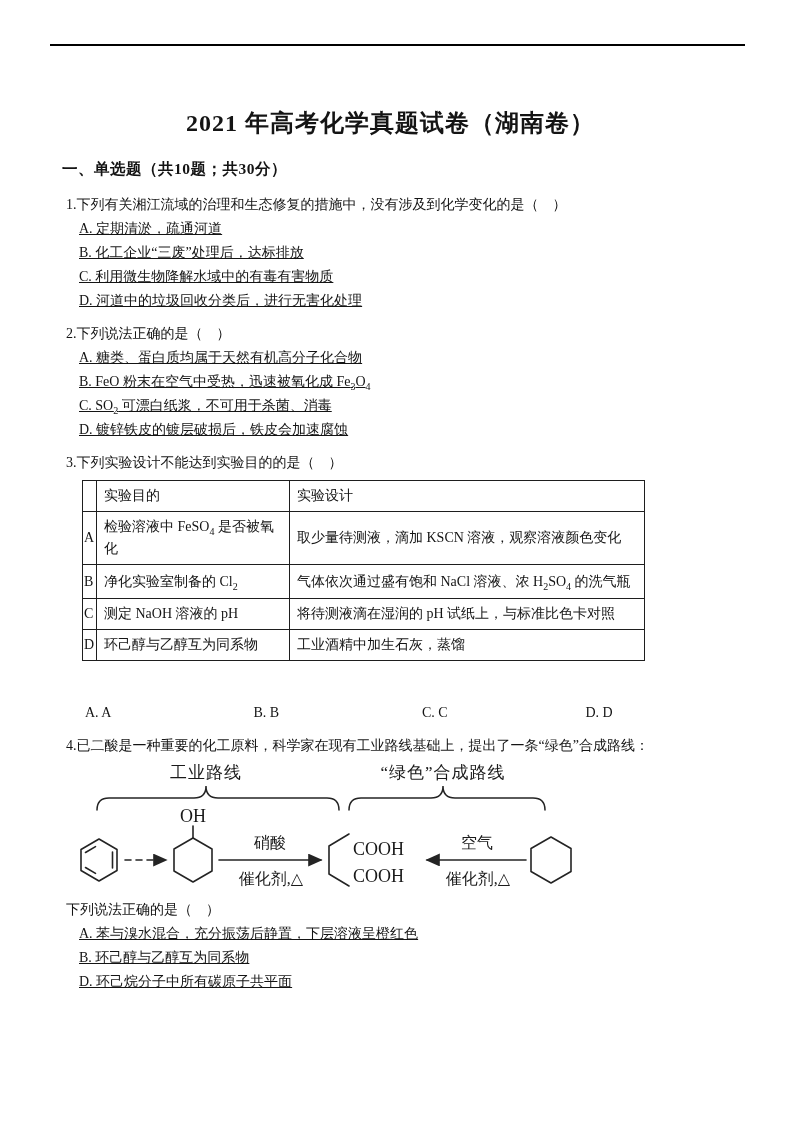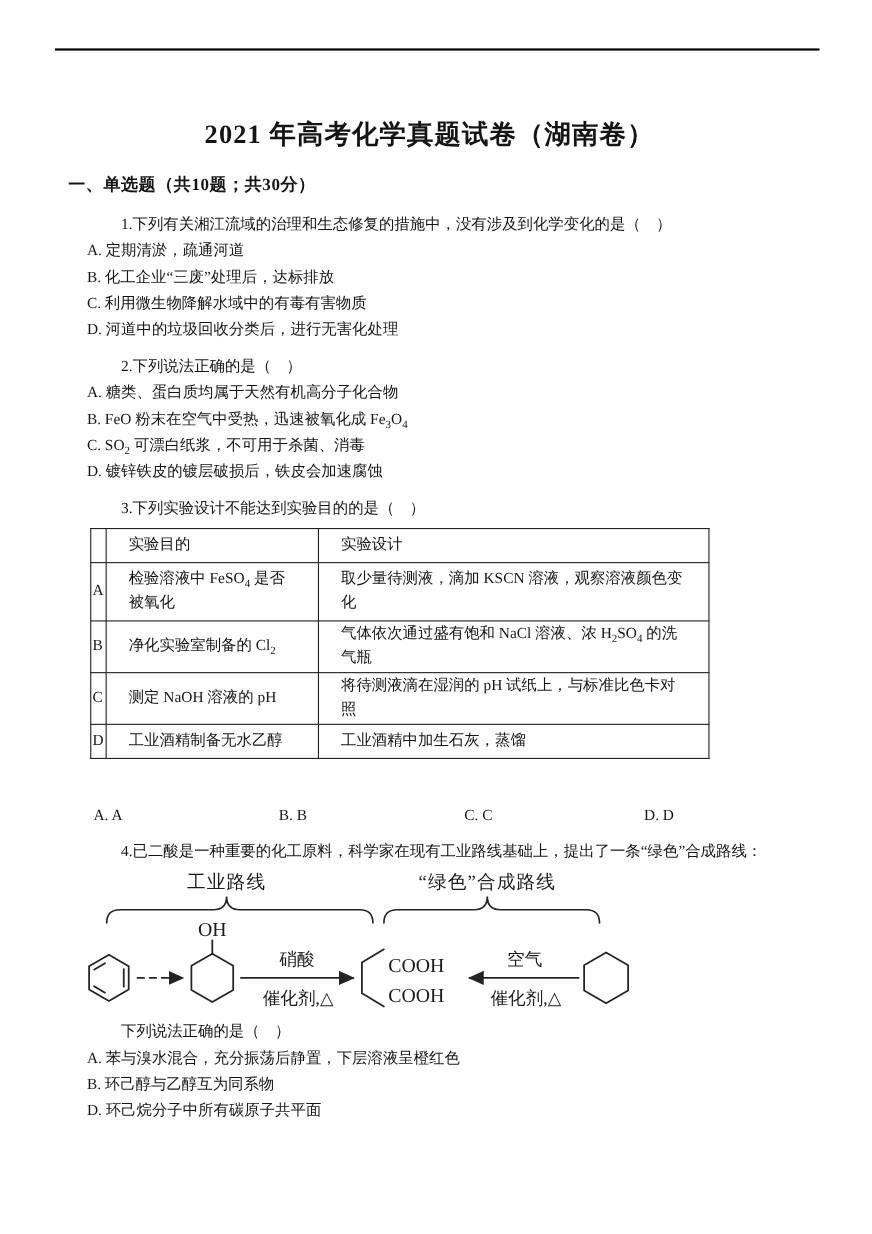--- a/index.html
+++ b/index.html
@@ -7,26 +7,26 @@
   .page{
     position:relative;width:793px;height:1122px;box-sizing:border-box;
     font-family:"Liberation Serif","DejaVu Serif",serif;color:#141414;
     background:#fff;
   }
   .rule{margin:44px 48px 0 50px;border-top:2px solid #000;height:0;}
   .title{margin:66px 12px 0 0;text-align:center;font-size:24px;font-weight:bold;letter-spacing:1px;line-height:22px;}
   .section{margin:24px 48px 0 62px;font-size:15.5px;font-weight:bold;letter-spacing:.5px;line-height:22px;}
   .question{margin:9px 40px 0 66px;font-size:14px;line-height:24px;}
   .question.first{margin-top:13px;}
-  .stem{line-height:24px;margin-left:44px;}
-  .opt{padding-left:13px;line-height:24px;}
+  .stem{line-height:24px;}
+  .opt{padding-left:13px;line-height:24px;text-decoration:underline;}
   sub,sup{font-size:10px;line-height:0;}
   
   .exam-table{border-collapse:collapse;table-layout:fixed;width:562px;margin:5px 0 0 16px;font-size:14px;}
-  .exam-table th,.exam-table td{border:1px solid #1e1e1e;padding:1px 20px;text-align:left;vertical-align:middle;font-weight:normal;line-height:22px;}
+  .exam-table th,.exam-table td{border:1px solid #1e1e1e;padding:1px 7px;text-align:left;vertical-align:middle;font-weight:normal;line-height:22px;}
   .exam-table .c-label{padding:1px 1px;}
   .exam-table tr.hdr th{height:28px;}
   .exam-table tr.rA td{height:50px;}
   .exam-table tr.rB td{height:31px;}
   .exam-table tr.rC td{height:28px;}
   .exam-table tr.rD td{height:28px;}
   .answer-row{margin-top:4px;padding-left:19px;line-height:24px;}
   .answer-row span{display:inline-block;}
   .aw1{width:165px;} .aw2{width:165px;margin-top:36px;} .aw3{width:160px;margin-top:12px;}
   
@@ -90,21 +90,21 @@
         <td>净化实验室制备的 Cl<sub>2</sub></td>
         <td>气体依次通过盛有饱和 NaCl 溶液、浓 H<sub>2</sub>SO<sub>4</sub> 的洗气瓶</td>
       </tr>
       <tr class="rC">
         <td class="c-label">C</td>
         <td>测定 NaOH 溶液的 pH</td>
         <td>将待测液滴在湿润的 pH 试纸上，与标准比色卡对照</td>
       </tr>
       <tr class="rD">
         <td class="c-label">D</td>
-        <td>工业酒精制备无水乙醇</td>
+        <td>环己醇与乙醇互为同系物</td>
         <td>工业酒精中加生石灰，蒸馏</td>
       </tr>
     </tbody>
       </table>
     <div class="answer-row">
       <span class="aw1">A. A</span>
       <span class="aw2">B. B</span>
       <span class="aw3">C. C</span>
       <span>D. D</span>
     </div>

